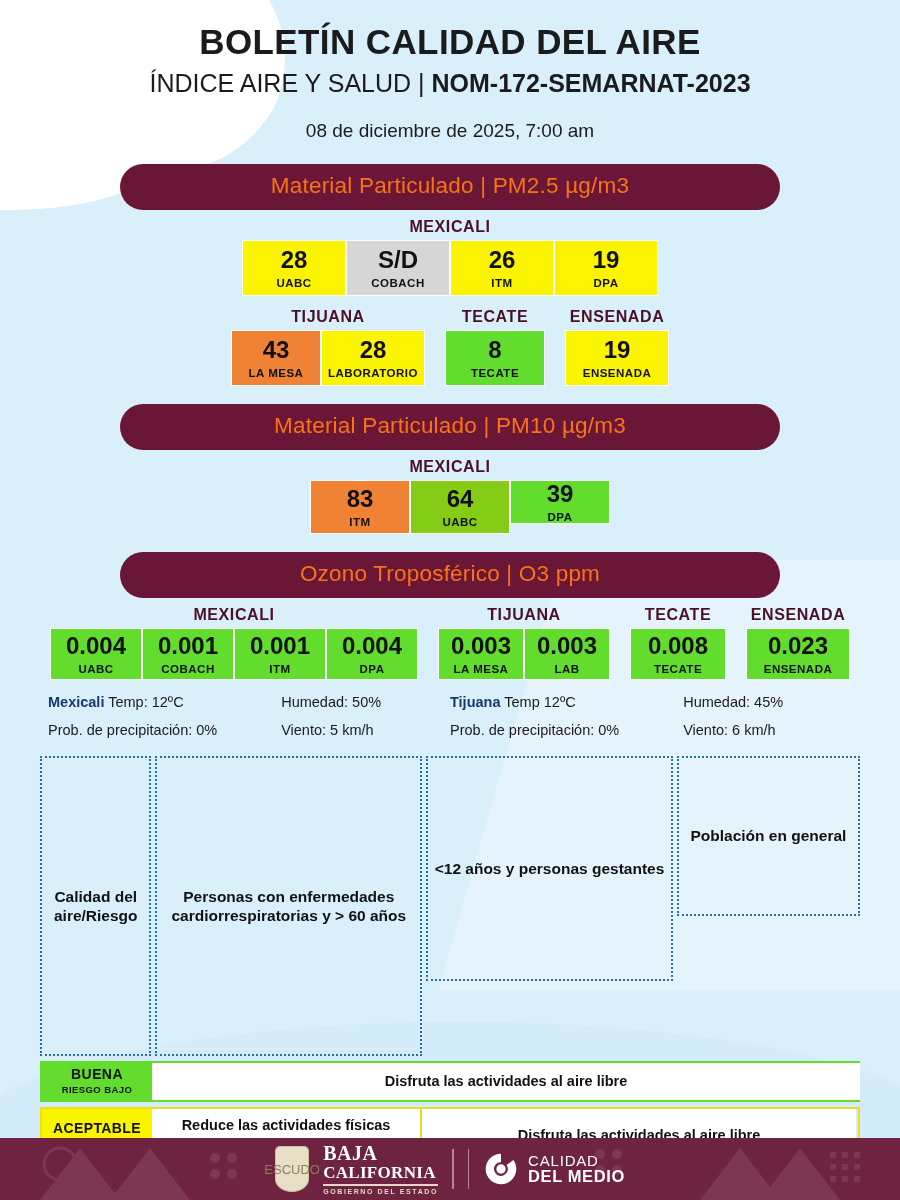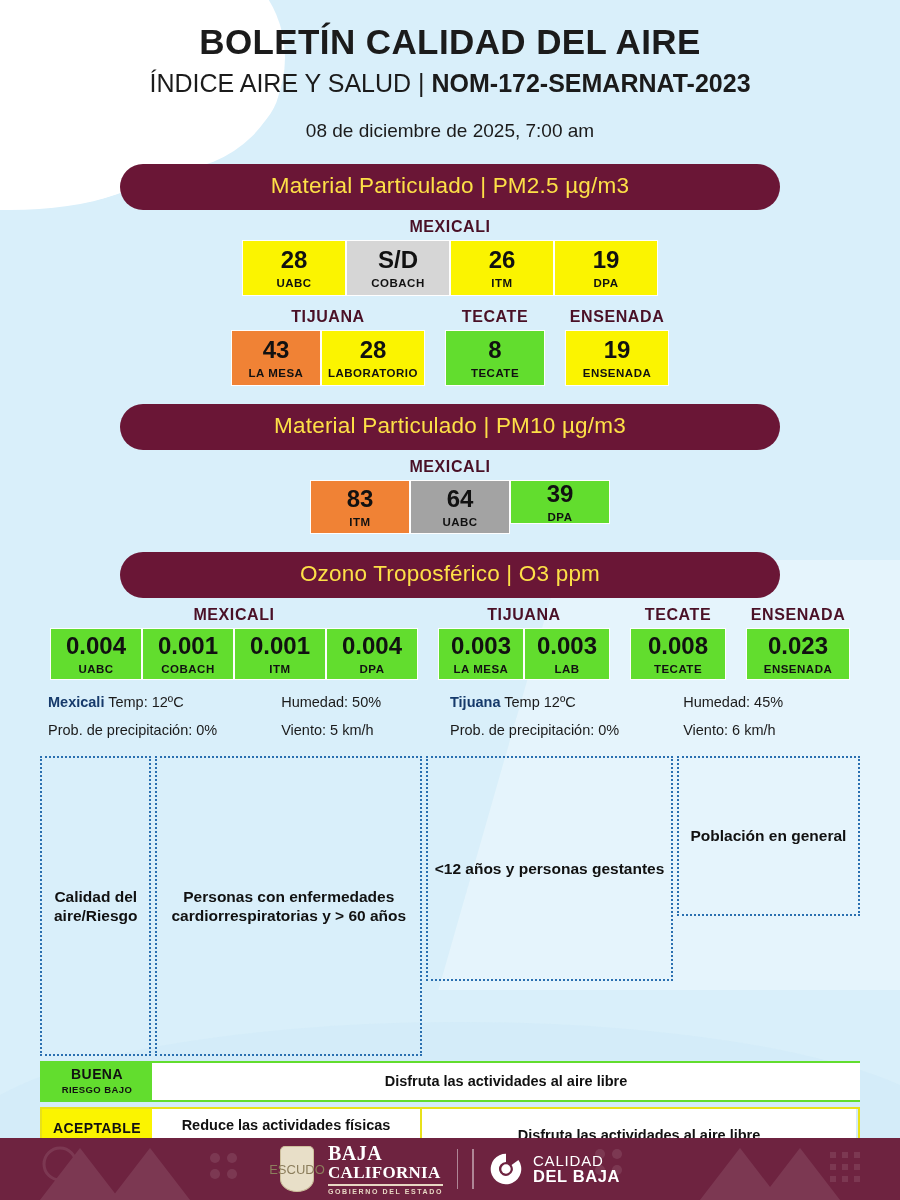--- a/index.html
+++ b/index.html
@@ -65,21 +65,21 @@
     text-align: center;
     font-size: 19px;
     color: #1b1b1b;
     margin-top: 22px;
   }
 
   
   .pill {
     width: 660px; margin: 0 auto;
     background: #6a1636;
-    color: #fde047;
+    color: #f97316;
     border-radius: 30px;
     text-align: center;
     font-size: 22.5px;
     padding: 9px 0 11px;
     letter-spacing: .2px;
   }
 
   
   .citylabel {
     font-size: 16px; font-weight: 800;
@@ -271,21 +271,21 @@
           <div class="pill">Material Particulado  | PM10  µg/m3</div>
           <div class="boxrow" style="margin-top: 8px; align-items: flex-end;">
             <div class="citylabel" style="width: 300px;">MEXICALI</div>
           </div>
           <div class="boxrow" style="margin-top: 4px; align-items: stretch; margin-left: 20px;">
             <div class="grp">
               <div class="vbox" style="background: rgb(240, 130, 53); width: 100px; height: 54px;">
                 <div class="v">83</div>
                 <div class="s">ITM</div>
               </div>
-              <div class="vbox" style="background: #a3a3a3; width: 100px; height: 54px;">
+              <div class="vbox" style="background: #84cc16; width: 100px; height: 54px;">
                 <div class="v">64</div>
                 <div class="s">UABC</div>
               </div>
               <div class="vbox" style="background: rgb(98, 221, 46); width: 100px; height: 44px;">
                 <div class="v">39</div>
                 <div class="s">DPA</div>
               </div>
             </div>
           </div>
         </div>
@@ -439,19 +439,19 @@
       <div class="vdiv"></div>
       <div class="vdiv"></div>
       <div class="cda">
         <svg class="cda-mark" viewBox="0 0 40 40">
           <path d="M20 3a17 17 0 1 0 13.8 7.1l-7.6 5.4A7.7 7.7 0 1 1 20 12.3z" fill="#fff"></path>
           <path d="M23 20a3 3 0 1 1-3-3l1 3z" fill="#fff"></path>
           <circle cx="20" cy="20" r="5.2" fill="#fff"></circle>
         </svg>
         <div class="cda-txt">
           <div class="x1">CALIDAD</div>
-          <div class="x2">DEL BAJA</div>
+          <div class="x2">DEL MEDIO</div>
         </div>
       </div>
     </div>
   </div>
 
 </div>
 
 </body></html>

